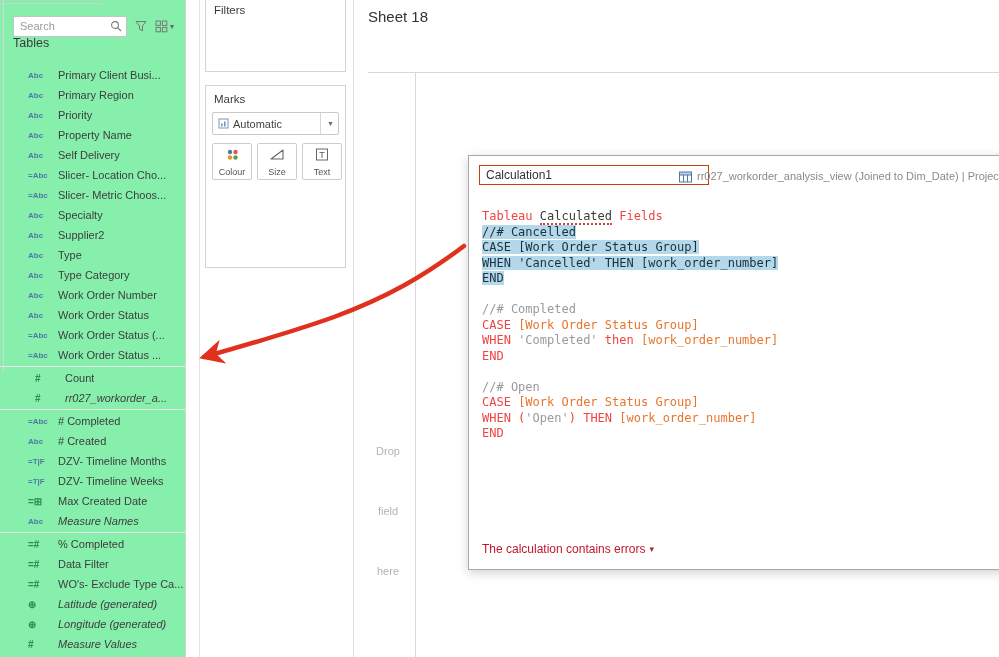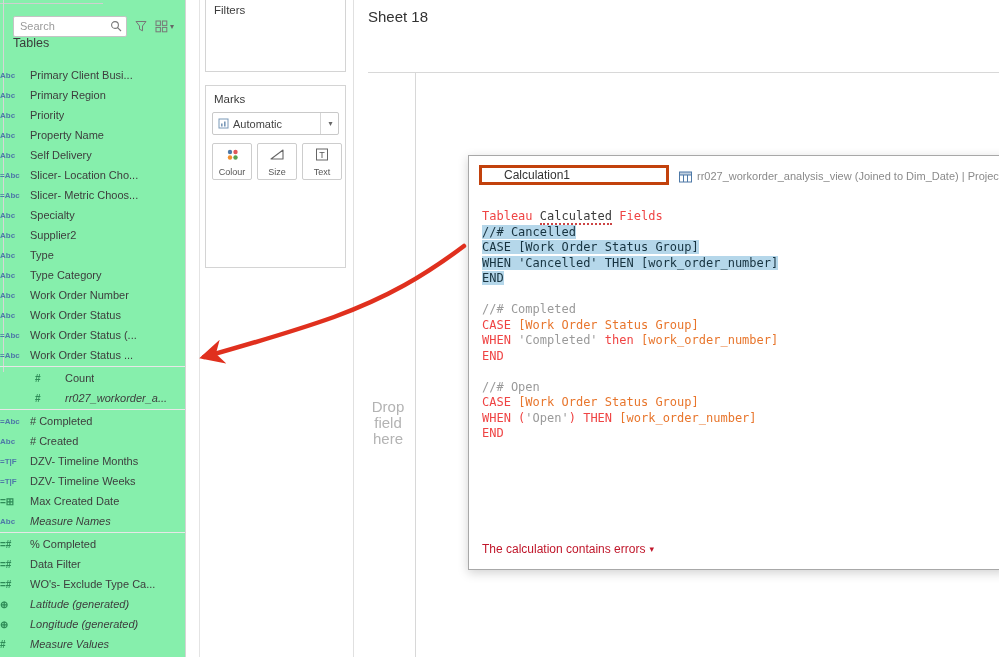--- a/index.html
+++ b/index.html
@@ -14,21 +14,21 @@
   .search-row{position:absolute;left:13px;top:16px;height:20px;display:flex;align-items:center;}
   .search-box{width:112px;height:19px;border:1px solid #c4c4c4;border-radius:2px;display:flex;align-items:center;background:#fff;}
   .search-box input{border:none;outline:none;flex:1;min-width:0;font:11px "Liberation Sans",sans-serif;color:#555;padding:0 2px 0 6px;background:transparent;}
   .search-box input::placeholder{color:#9a9a9a;}
   .mini-icon{display:inline-flex;align-items:center;justify-content:center;margin-left:8px;}
   .caret{font-size:8px;color:#666;margin-left:2px;}
   .tables-label{position:absolute;left:13px;top:36px;font-size:12.5px;color:#3b3b3b;}
   .field-list{position:absolute;left:0;top:64px;right:1px;bottom:0;overflow:hidden;}
   .field-group{border-bottom:1px solid #e7e7e7;padding:1px 0;}
   .field-group:last-child{border-bottom:none;}
-  .field-row{height:20px;display:flex;align-items:center;cursor:default;}
+  .field-row{height:20px;display:flex;align-items:center;padding-left:28px;cursor:default;}
   .field-row.indent{padding-left:35px;}
   .ficon{width:30px;flex:none;font-weight:600;letter-spacing:0;}
   .ficon.abc,.ficon.abc-calc,.ficon.bool-calc{color:#4e79a7;font-size:8px;}
   .ficon.num,.ficon.num-calc{color:#2e8b57;font-size:10px;}
   .ficon.date-calc,.ficon.globe{color:#2e8b57;font-size:10px;}
   .flabel{font-size:11px;color:#3d3d3d;white-space:nowrap;overflow:hidden;}
   .flabel.it{font-style:italic;}
   
   .cards{position:absolute;left:205px;top:0;width:143px;height:551px;}
   .card{position:absolute;left:0;width:141px;border:1px solid #d4d4d4;background:#fff;box-sizing:border-box;}
@@ -41,26 +41,26 @@
   .marks-grid{margin:8px 0 0 6px;display:flex;flex-wrap:wrap;gap:5px;width:132px;}
   .mbtn{width:40px;height:37px;border:1px solid #cdcdcd;border-radius:2px;background:#fff;display:flex;flex-direction:column;align-items:center;justify-content:center;gap:2px;box-sizing:border-box;}
   .mbtn-label{font-size:9px;color:#555;}
   .marks-grid2{margin:7px 0 0 6px;display:flex;gap:5px;}
   
   .canvas-left-rule{position:absolute;left:353px;top:0;width:1px;height:657px;background:#e0e0e0;}
   .sheet-title{position:absolute;left:368px;top:8px;font-size:15px;color:#323232;}
   .h-rule{position:absolute;left:368px;top:72px;width:631px;height:1px;background:#d8d8d8;}
   .v-rule{position:absolute;left:415px;top:72px;width:1px;height:585px;background:#d8d8d8;}
   .drop-zone{position:absolute;left:366px;top:399px;width:44px;text-align:center;}
-  .drop-zone div{font-size:15px;line-height:16px;color:#b3b3b3;}
+  .drop-zone div{font-size:11px;line-height:16px;color:#b3b3b3;margin-top:44px;}
   
   .dialog{position:absolute;left:468px;top:155px;width:540px;height:415px;background:#fff;
           border:1px solid #a8a8a8;box-shadow:0 3px 10px rgba(0,0,0,.18);box-sizing:border-box;z-index:20;}
-  .calc-name{position:absolute;left:10px;top:9px;width:190px;height:20px;border:3px solid #c2410c;
-             font:12px "Liberation Sans",sans-serif;color:#333;padding:0 22px;box-sizing:border-box;outline:none;}
+  .calc-name{position:absolute;left:10px;top:9px;width:230px;height:20px;border:1px solid #c2410c;
+             font:12px "Liberation Sans",sans-serif;color:#333;padding:0 6px;box-sizing:border-box;outline:none;}
   .dlg-src-icon{position:absolute;left:210px;top:13px;}
   .dlg-src{position:absolute;left:228px;top:14px;font-size:11px;color:#8a8a8a;white-space:nowrap;}
   .code{position:absolute;left:13px;top:53px;right:4px;font:12px/15.5px "DejaVu Sans Mono",monospace;
         color:#3b3b3b;white-space:pre;cursor:text;}
   .cline{min-height:15.5px;}
   .tk-plain{color:#ef4444;}
   .tk-comment{color:#9a9a9a;}
   .tk-field{color:#e8762d;}
   .tk-string{color:#9a9a9a;}
   .tk-misspell{color:#3b3b3b;border-bottom:2px dotted #cc4444;}

